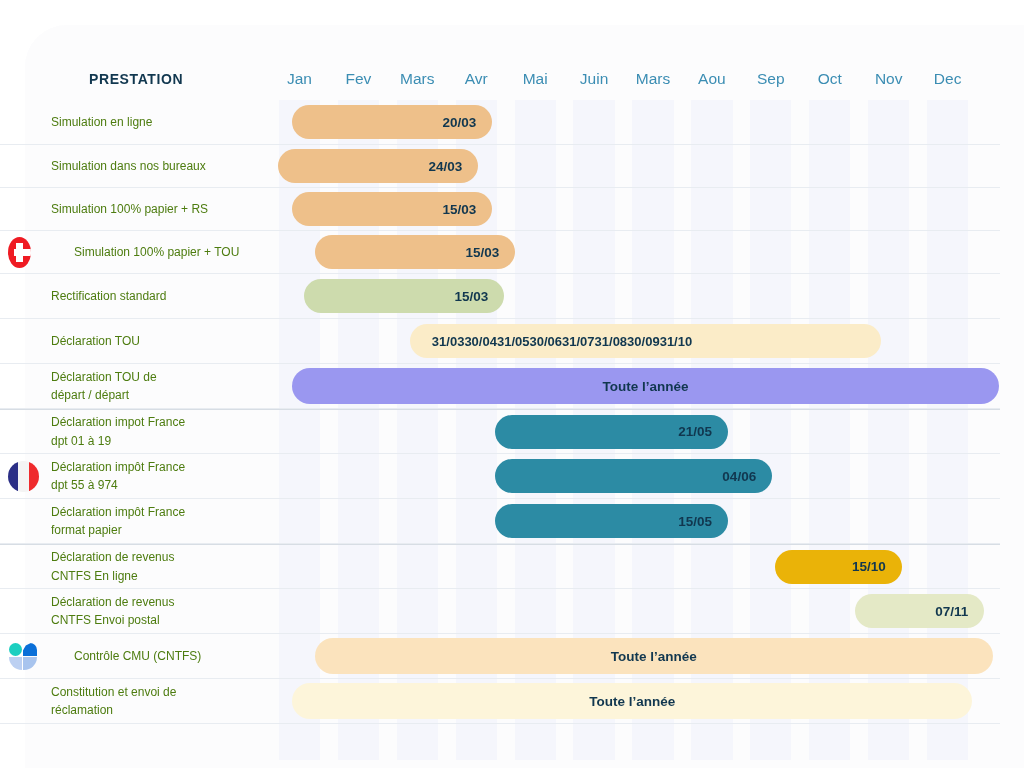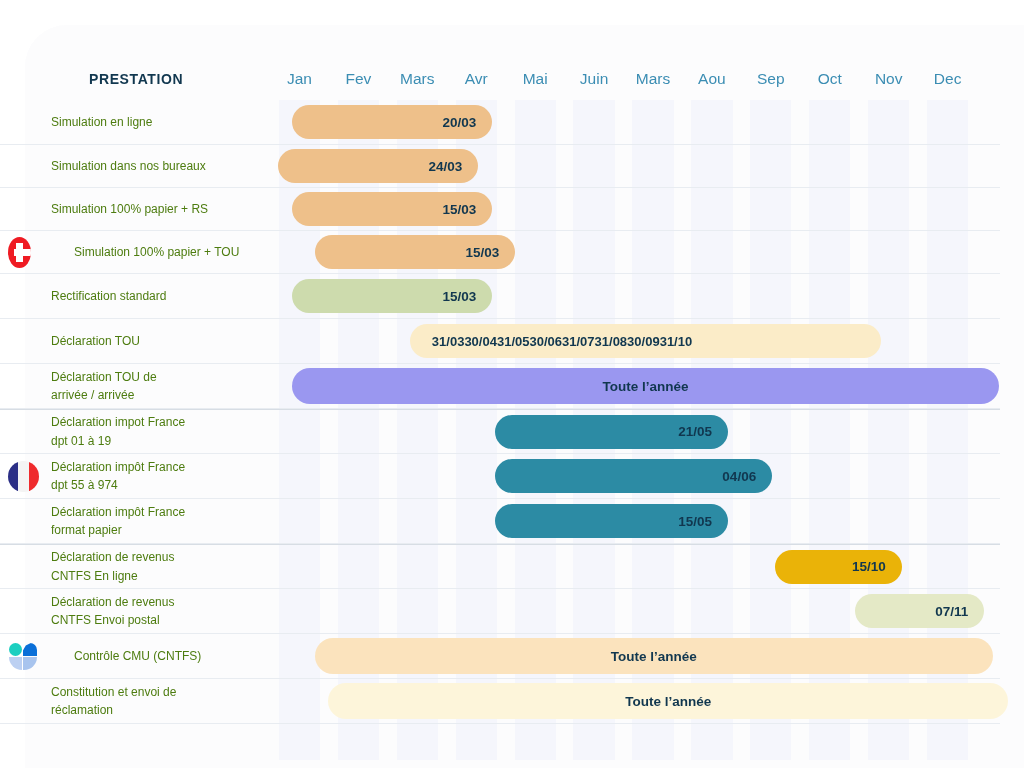--- a/index.html
+++ b/index.html
@@ -290,21 +290,21 @@
         <div class="marker flag-ch"></div>
         <div class="row-label">
           <div>Simulation 100% papier + TOU</div>
         </div>
         <div class="track">
           <div class="bar right" style="left: 22px; width: 200.317px; background: rgb(238, 192, 138);">
             <span>15/03</span>
           </div>
         </div>
       </div>
-      <div class="row" style="height: 45px;">
+      <div class="row" style="height: 45px; gap: 12px;">
         <div class="row-label">
           <div>Rectification standard</div>
         </div>
         <div class="track">
           <div class="bar right" style="left: 22px; width: 200.317px; background: rgb(205, 219, 173);">
             <span>15/03</span>
           </div>
         </div>
       </div>
       <div class="row" style="height: 45px;">
@@ -320,21 +320,21 @@
             <span>31/07</span>
             <span>31/08</span>
             <span>30/09</span>
             <span>31/10</span>
           </div>
         </div>
       </div>
       <div class="row" style="height: 45px;">
         <div class="row-label two">
           <div>Déclaration TOU de</div>
-          <div>arrivée / arrivée</div>
+          <div>départ / départ</div>
         </div>
         <div class="track">
           <div class="bar center tall" style="left: 22px; width: 707px; background: rgb(154, 151, 240);">
             <span>Toute l’année</span>
           </div>
         </div>
       </div>
       <div class="row divider-strong" style="height: 45px;">
         <div class="row-label two">
           <div>Déclaration impot France</div>
@@ -404,21 +404,21 @@
         </div>
         <div class="row-label">
           <div>Contrôle CMU (CNTFS)</div>
         </div>
         <div class="track">
           <div class="bar center tall" style="left: 22px; width: 677.542px; background: rgb(251, 227, 189);">
             <span>Toute l’année</span>
           </div>
         </div>
       </div>
-      <div class="row" style="height: 45px; gap: 36px;">
+      <div class="row" style="height: 45px;">
         <div class="row-label two">
           <div>Constitution et envoi de</div>
           <div>réclamation</div>
         </div>
         <div class="track">
           <div class="bar center tall" style="left: 22px; width: 680.487px; background: rgb(253, 245, 218);">
             <span>Toute l’année</span>
           </div>
         </div>
       </div>

